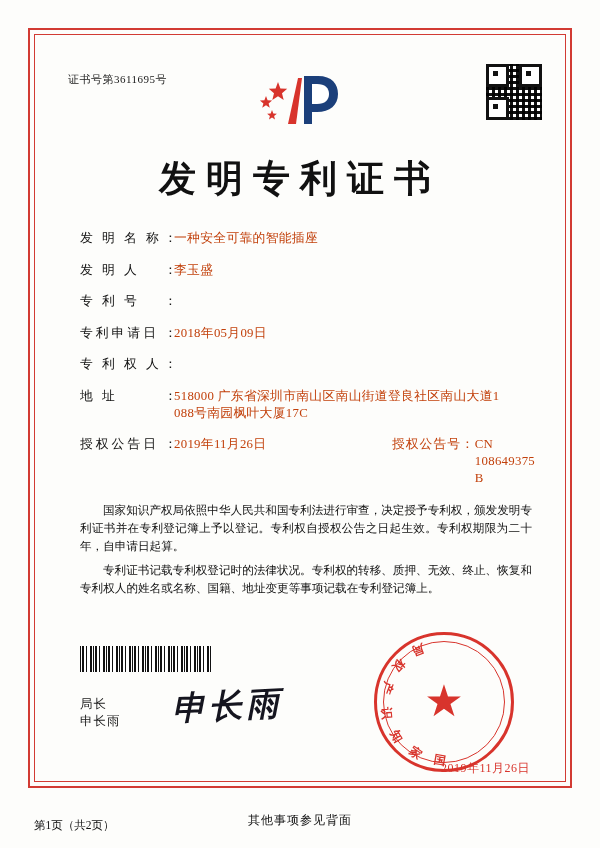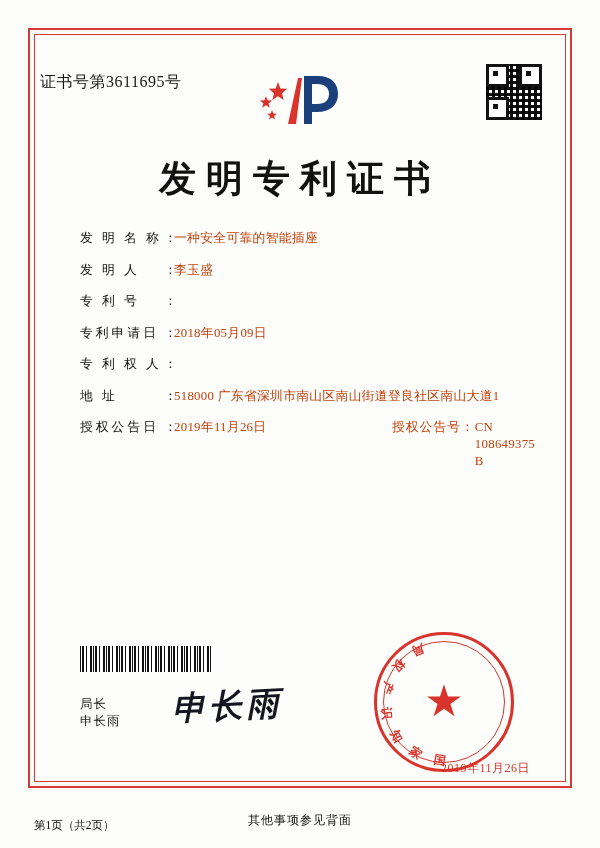--- a/index.html
+++ b/index.html
@@ -38,23 +38,23 @@
     box-sizing: border-box;
   }
   .content {
     position: absolute;
     left: 34px; top: 34px;
     width: 532px; height: 748px;
   }
   
   .cert-no {
     position: absolute;
-    left: 6px;
+    left: 34px;
     top: 38px;
-    font-size: 16px;
+    font-size: 11px;
     letter-spacing: 0.5px;
     color: #1a1a1a;
   }
   
   .qr {
     position: absolute;
     right: 24px;
     top: 30px;
     width: 56px;
     height: 56px;
@@ -323,37 +323,42 @@
       <div class="field-row">
         <div class="field-label">专 利 权 人</div>
         <div class="field-colon">：</div>
       </div>
 
       <div class="field-row">
         <div class="field-label">地 址</div>
         <div class="field-colon">：</div>
         <div class="field-value">
           <span>518000 广东省深圳市南山区南山街道登良社区南山大道1</span>
+          <span class="l2">088号南园枫叶大厦17C</span>
         </div>
       </div>
 
       <div class="field-row">
         <div class="field-label">授权公告日</div>
         <div class="field-colon">：</div>
         <div class="field-value">
           <div class="inline-pair">
             <span class="left">2019年11月26日</span>
             <span class="rlabel">授权公告号：</span>
             <span class="rvalue">CN 108649375 B</span>
           </div>
         </div>
       </div>
 
     </div>
 
+    <div class="paras">
+      <p>国家知识产权局依照中华人民共和国专利法进行审查，决定授予专利权，颁发发明专利证书并在专利登记簿上予以登记。专利权自授权公告之日起生效。专利权期限为二十年，自申请日起算。</p>
+      <p>专利证书记载专利权登记时的法律状况。专利权的转移、质押、无效、终止、恢复和专利权人的姓名或名称、国籍、地址变更等事项记载在专利登记簿上。</p>
+    </div>
 
     <div class="barcode"></div>
 
     <div class="sig-label">
       <div>局长</div>
       <div>申长雨</div>
     </div>
 
     <div class="sig-script">申长雨</div>
 

